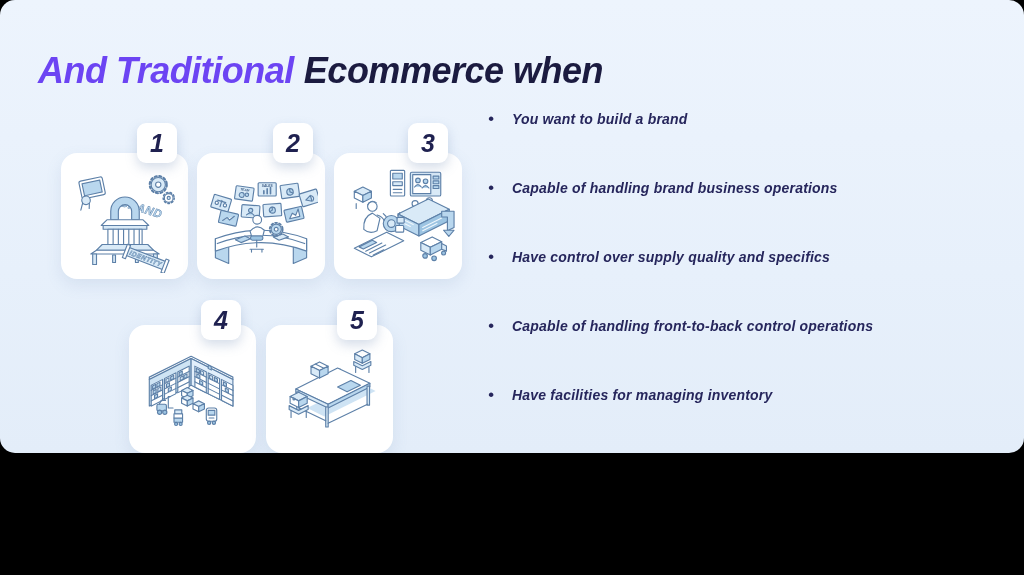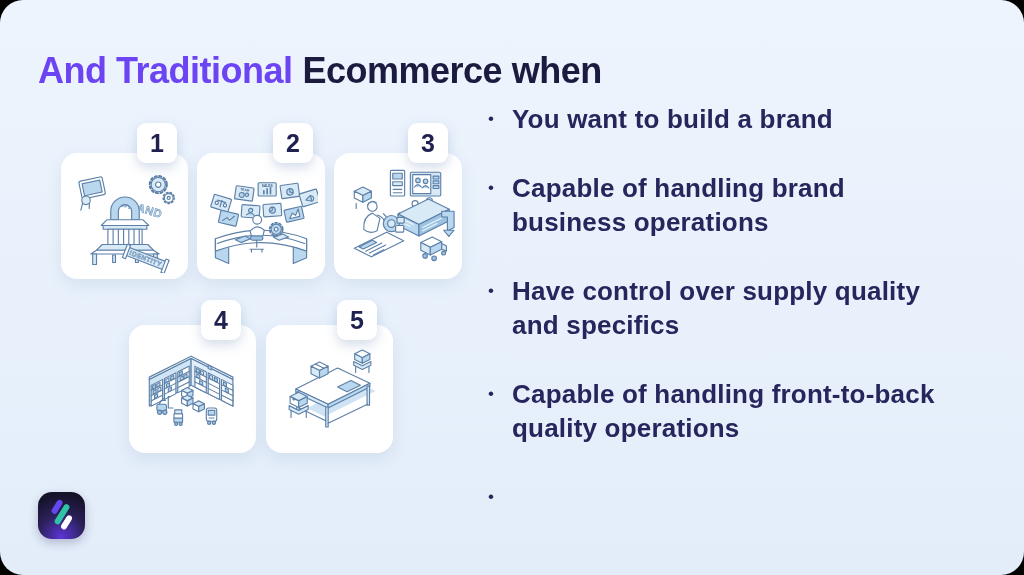--- a/index.html
+++ b/index.html
@@ -1,20 +1,21 @@
 <!DOCTYPE html>
 <html><head>
 <meta charset="utf-8">
 <style>
   html,body{margin:0;padding:0;background:#000;}
   #slide{
-    position:relative;width:1024px;height:575px;overflow:hidden;
-    border-radius:23px;
+    position:relative;width:1024px;height:453px;overflow:hidden;
+    border-radius:15px;
     background:linear-gradient(180deg,#edf4fd 0%,#e7f0fb 60%,#e3edf9 100%);
     font-family:"Liberation Sans",sans-serif;
+    font-style:italic;
   }
   
   .title{position:absolute;left:38px;top:26px;font-size:36px;font-weight:800;letter-spacing:-.5px;white-space:nowrap;}
   .title .hl{color:#6c44f3;}
   .title .rest{color:#1b1b40;margin-left:10px;}
   
   .card{position:absolute;background:#fff;border-radius:16px;
     box-shadow:0 6px 16px rgba(104,134,176,.14);
     display:flex;align-items:center;justify-content:center;}
   .card1{left:61px;top:153px;width:127px;height:126px;}
@@ -26,21 +27,21 @@
     box-shadow:0 5px 12px rgba(104,134,176,.28);
     display:flex;align-items:center;justify-content:center;
     font-size:25px;font-weight:800;color:#1f2150;z-index:3;}
   .b1{left:137px;top:123px;} .b2{left:273px;top:123px;} .b3{left:408px;top:123px;}
   .b4{left:201px;top:300px;} .b5{left:337px;top:300px;}
   
   .points{position:absolute;left:488px;top:102px;width:470px;
     list-style:none;margin:0;padding:0;display:flex;flex-direction:column;gap:35px;}
   .points li{display:flex;align-items:flex-start;color:#26265c;}
   .dot{width:24px;flex:0 0 24px;font-size:17px;line-height:34px;color:#26265c;}
-  .btxt{font-size:26px;line-height:34px;font-weight:600;letter-spacing:.2px;}
+  .btxt{font-size:14px;line-height:34px;font-weight:600;letter-spacing:.2px;}
   
   .logo{position:absolute;left:38px;top:492px;width:47px;height:47px;border-radius:14px;
     background:radial-gradient(90% 90% at 50% 95%, #5c35d8 0%, #2b2058 55%, #15122a 100%);
     display:flex;align-items:center;justify-content:center;
     box-shadow:0 4px 10px rgba(40,30,90,.25);}
   
   .il{stroke:#5d80a8;stroke-width:1.2;stroke-linejoin:round;stroke-linecap:round;fill:none;}
   .f0{fill:#ffffff;} .f1{fill:#d9eaf7;} .f2{fill:#b9d7ee;} .f3{fill:#9cc4e2;}
   .fw{fill:#cfe4f4;} .fw2{fill:#e2effb;}
   .shadow{fill:#c5def2;stroke:none;opacity:.85;}
@@ -411,24 +412,25 @@
     <li>
         <span class="dot">•</span>
         <span class="btxt">Capable of handling brand business operations</span>
       </li>
     <li>
         <span class="dot">•</span>
         <span class="btxt">Have control over supply quality and specifics</span>
       </li>
     <li>
         <span class="dot">•</span>
-        <span class="btxt">Capable of handling front-to-back quality operations</span>
+        <span class="btxt">Capable of handling front-to-back control operations</span>
       </li>
     <li>
         <span class="dot">•</span>
+        <span class="btxt">Have facilities for managing inventory</span>
       </li>
   </ul>
 
   <div class="logo">
     <svg width="47" height="47" viewBox="0 0 52 52">
       <g transform="rotate(32 26 26)">
         <rect x="13.5" y="12" width="6.5" height="17" rx="3.25" fill="#6448f2"></rect>
         <rect x="22.5" y="12" width="6.5" height="25" rx="3.25" fill="#2fc3a7"></rect>
         <rect x="31.5" y="21" width="6.5" height="17" rx="3.25" fill="#ffffff"></rect>
       </g>

